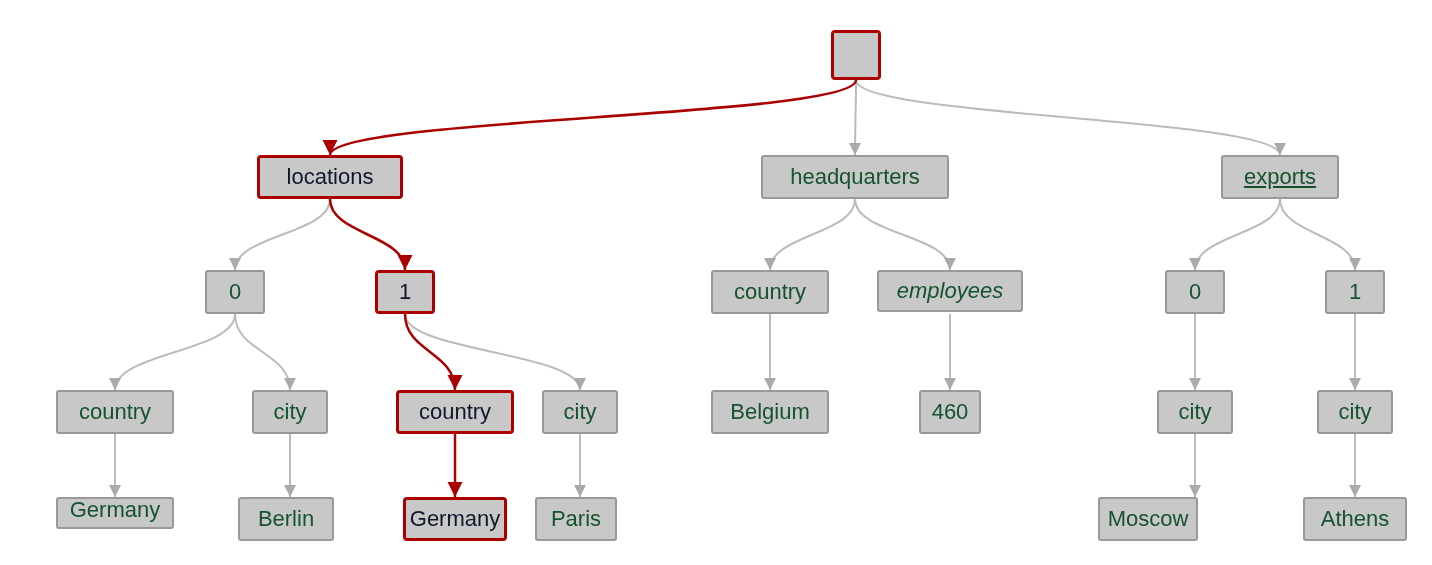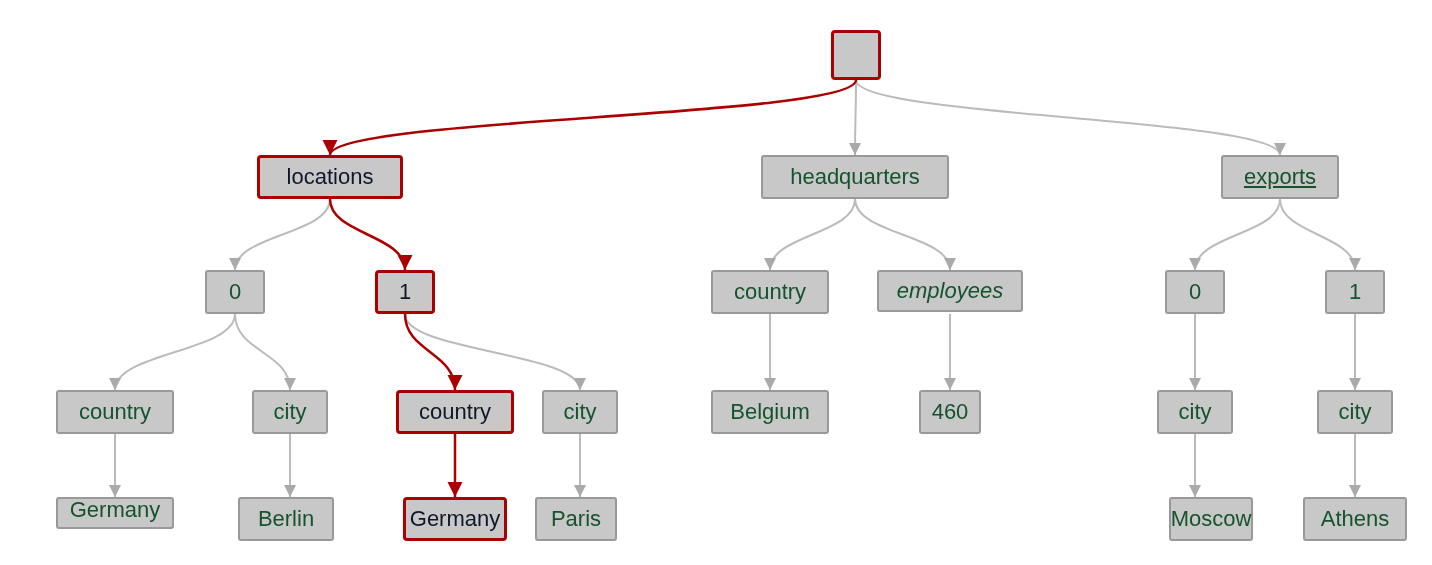--- a/index.html
+++ b/index.html
@@ -146,19 +146,19 @@
     </div>
     <div class="node" style="left: 238px; top: 497px; width: 96px; height: 44px;">
       <span>Berlin</span>
     </div>
     <div class="node highlighted" style="left: 403px; top: 497px; width: 104px; height: 44px;">
       <span>Germany</span>
     </div>
     <div class="node" style="left: 535px; top: 497px; width: 82px; height: 44px;">
       <span>Paris</span>
     </div>
-    <div class="node" style="left: 1169px; top: 497px; width: 84px; height: 44px;">
+    <div class="node" style="left: 1098px; top: 497px; width: 100px; height: 44px;">
       <span>Moscow</span>
     </div>
     <div class="node" style="left: 1303px; top: 497px; width: 104px; height: 44px; align-items: center;">
       <span>Athens</span>
     </div>
   </div>
 
 </body></html>

